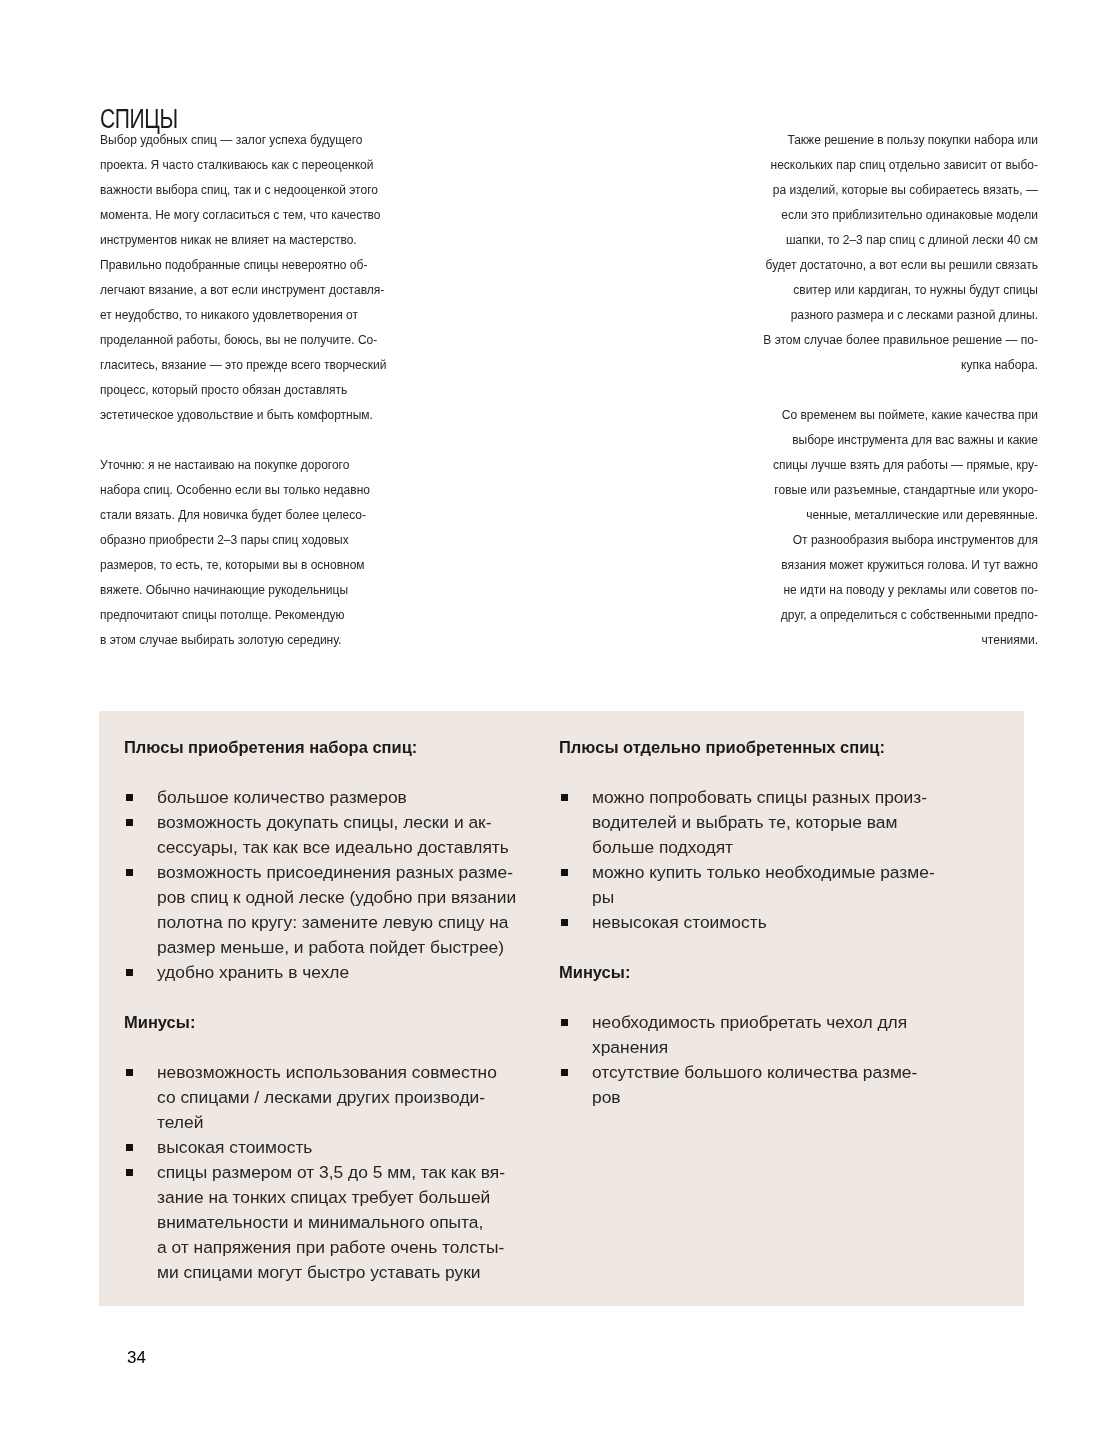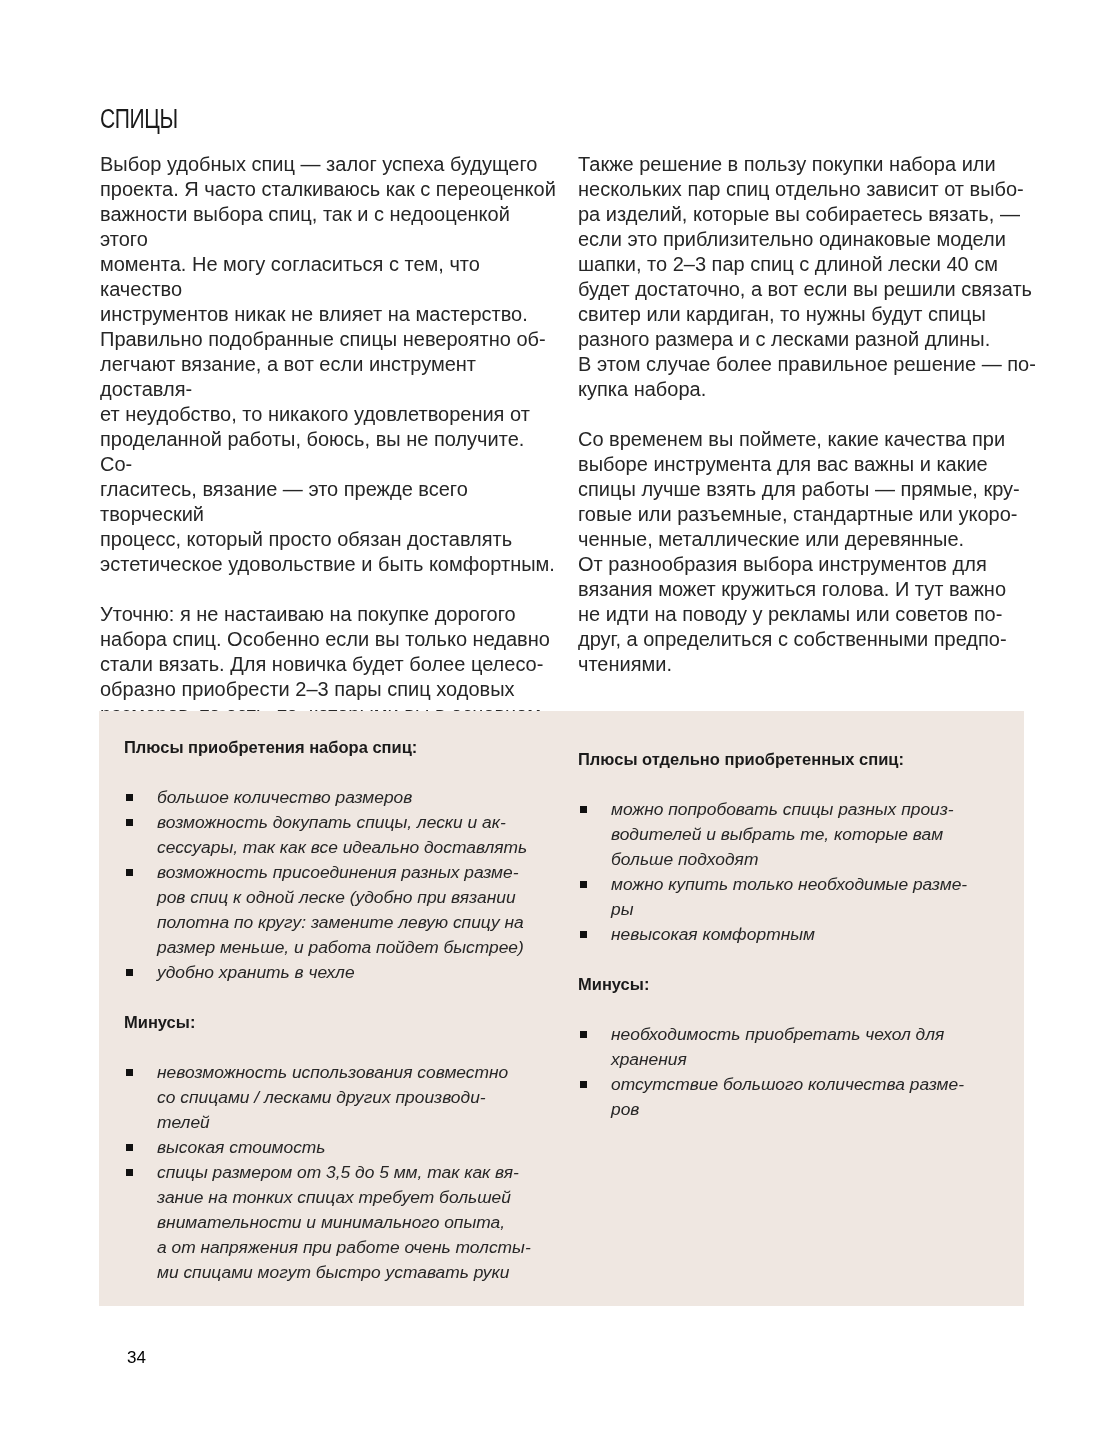--- a/index.html
+++ b/index.html
@@ -8,33 +8,33 @@
     font-family: "Liberation Sans", "DejaVu Sans", sans-serif;
     color: #1e1e1e;
   }
   .title {
     position: absolute; left: 100px; top: 86px;
     font-family: "Liberation Sans", sans-serif;
     font-size: 27px; letter-spacing: -0.5px;
     transform: scaleX(0.78); transform-origin: left top;
     color: #1a1a1a; font-weight: normal;
   }
-  .col { position: absolute; top: 152px; width: 460px; font-size: 20px; line-height: 25px; color: #262626; }
+  .col { position: absolute; top: 128px; width: 460px; font-size: 12px; line-height: 25px; color: #262626; }
   .col.left { left: 100px; }
-  .col.right { left: 578px; }
+  .col.right { left: 578px; text-align: right; }
   .col p { margin: 0 0 25px 0; white-space: pre-line; }
   .box {
     position: absolute; left: 99px; top: 711px; width: 925px; height: 595px;
     background: #efe7e1;
   }
   .bcol { position: absolute; top: 24px; width: 440px; font-size: 17.4px; line-height: 25px; color: #262626; }
   .bcol.left { left: 25px; }
-  .bcol.right { left: 479px; margin-top: 12px; }
+  .bcol.right { left: 460px; }
   .bhead { font-weight: bold; margin: 0 0 25px 0; font-size: 16.5px; color: #1a1a1a; }
-  ul.bl { list-style: none; margin: 0 0 25px 0; padding: 0; font-style: italic; }
+  ul.bl { list-style: none; margin: 0 0 25px 0; padding: 0; }
   ul.bl li { position: relative; padding-left: 33px; white-space: pre-line; }
   ul.bl li .bullet {
     position: absolute; left: 2px; top: 9px; width: 7px; height: 7px; background: #111;
   }
   .pagenum { position: absolute; left: 127px; top: 1348px; font-size: 17px; color: #000000; }
 </style>
 </head>
 <body>
 
 <h1 class="title">СПИЦЫ</h1>
@@ -113,21 +113,21 @@
   </div>
 
   <div class="bcol right">
     <div class="bhead">Плюсы отдельно приобретенных спиц:</div>
     <ul class="bl">
       <li><span class="bullet"></span><span>можно попробовать спицы разных произ-
 водителей и выбрать те, которые вам
 больше подходят</span></li>
       <li><span class="bullet"></span><span>можно купить только необходимые разме-
 ры</span></li>
-      <li><span class="bullet"></span><span>невысокая комфортным</span></li>
+      <li><span class="bullet"></span><span>невысокая стоимость</span></li>
     </ul>
     <div class="bhead">Минусы:</div>
     <ul class="bl">
       <li><span class="bullet"></span><span>необходимость приобретать чехол для
 хранения</span></li>
       <li><span class="bullet"></span><span>отсутствие большого количества разме-
 ров</span></li>
     </ul>
   </div>
 </div>

